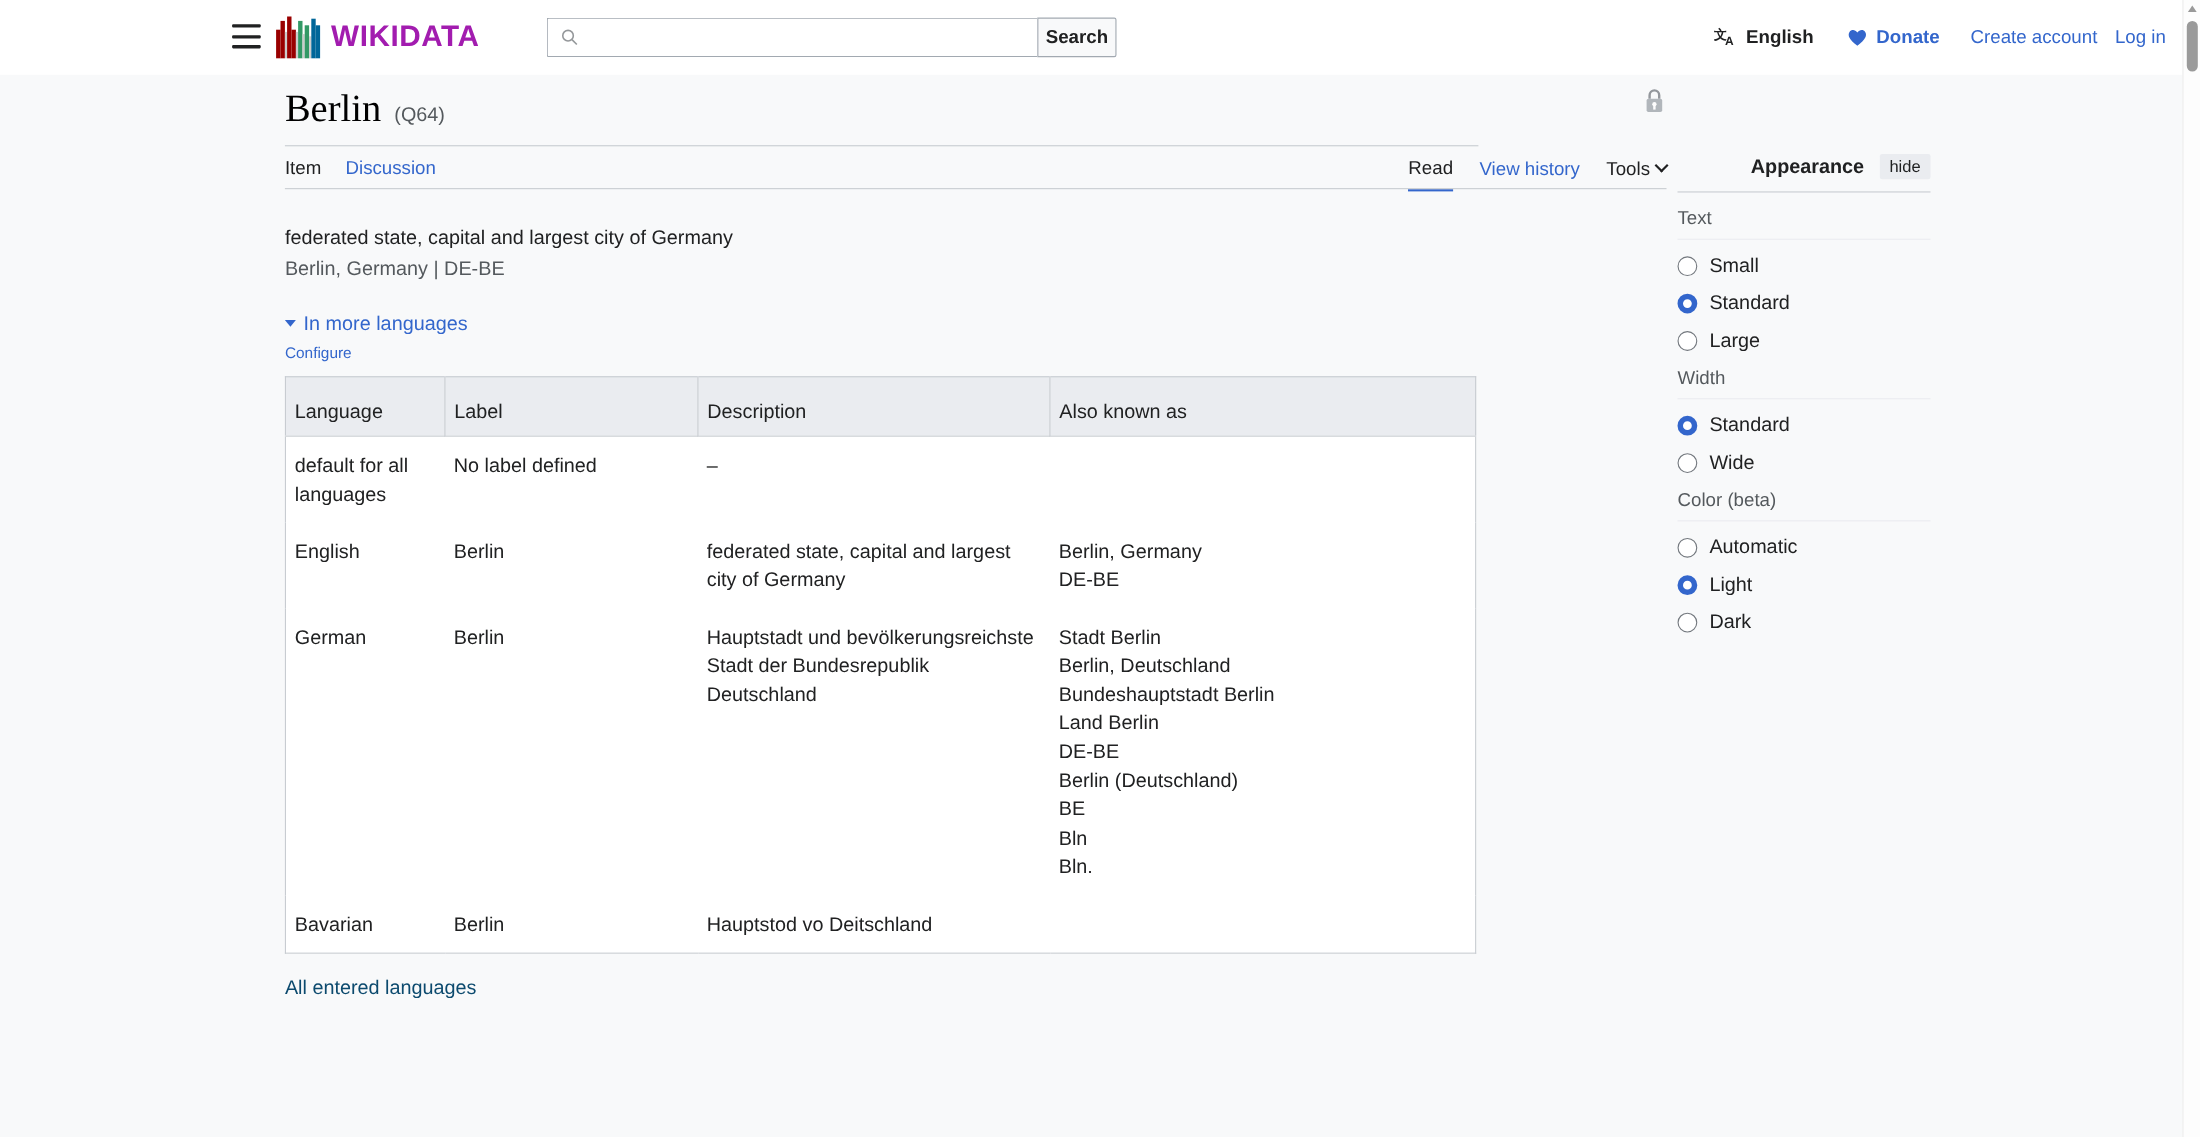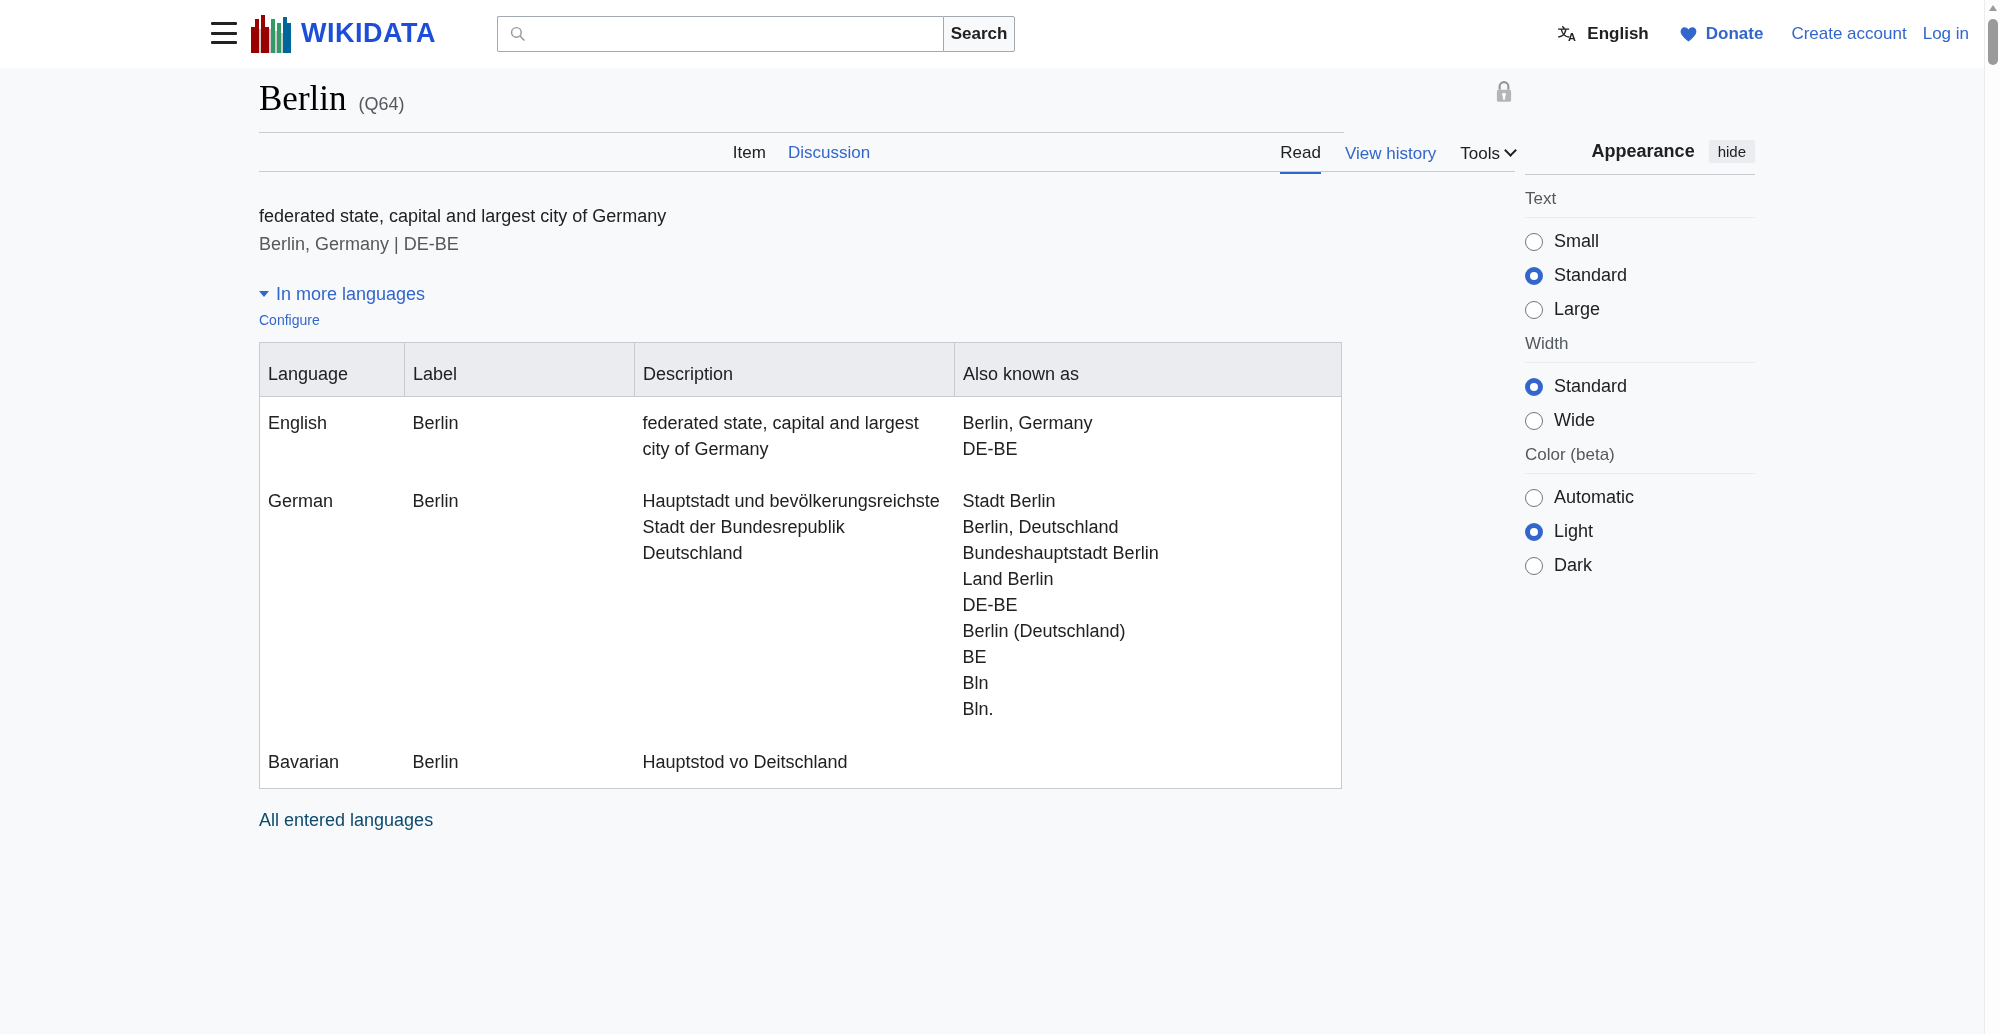--- a/index.html
+++ b/index.html
@@ -48,21 +48,21 @@
     gap: 10px;
     cursor: pointer;
   }
   .logo-bars { display: flex; align-items: flex-end; height: 40px; gap: 0px; }
   .logo-bars span { display: block; width: 3px; }
   .logo-text {
     font-family: "Liberation Sans", sans-serif;
     font-weight: bold;
     font-size: 27px;
     letter-spacing: 0.5px;
-    color: #1d4ed8;
+    color: #a21caf;
   }
 
   .search-wrap {
     position: absolute;
     left: 497px;
     top: 16px;
     display: flex;
     height: 36px;
   }
   .search-box {
@@ -135,21 +135,21 @@
   .lock-icon {
     position: absolute;
     right: -171px;
     top: 0px;
     width: 22px; height: 24px;
     opacity: .75;
   }
 
   .tabs-row {
     display: flex;
-    justify-content: center;
+    justify-content: flex-start;
     align-items: flex-start;
     padding-top: 10px;
     position: relative;
   }
   .tabs-left { display: flex; gap: 22px; font-size: 17px; }
   .tabs-right { display: flex; gap: 24px; font-size: 17px; align-items: center; position: absolute; right: -171px; top: 10px;}
   .tab { padding-bottom: 9px; cursor: pointer; color: #3366cc; }
   .tab.active { color: #202122; border-bottom: 2px solid #36c; }
   .tab.plain { color: #202122; }
   .chev { width: 9px; height: 9px; border-right: 2px solid #202122; border-bottom: 2px solid #202122; transform: rotate(45deg); display:inline-block; margin-left: 6px; position: relative; top:-3px;}
@@ -391,20 +391,26 @@
   <table class="lang-table">
     <thead>
       <tr>
         <th class="col-lang">Language</th>
         <th class="col-label">Label</th>
         <th class="col-desc">Description</th>
         <th class="col-aka">Also known as</th>
       </tr>
     </thead>
     <tbody id="lang-tbody">
+        <tr>
+          <td class="col-lang">default for all languages</td>
+          <td class="col-label no-label">No label defined</td>
+          <td class="col-desc">–</td>
+          <td class="col-aka"></td>
+        </tr>
         <tr>
           <td class="col-lang">English</td>
           <td class="col-label">Berlin</td>
           <td class="col-desc">federated state, capital and largest city of Germany</td>
           <td class="col-aka">
             <span class="aka-line">Berlin, Germany</span>
             <span class="aka-line">DE-BE</span>
           </td>
         </tr>
         <tr>

